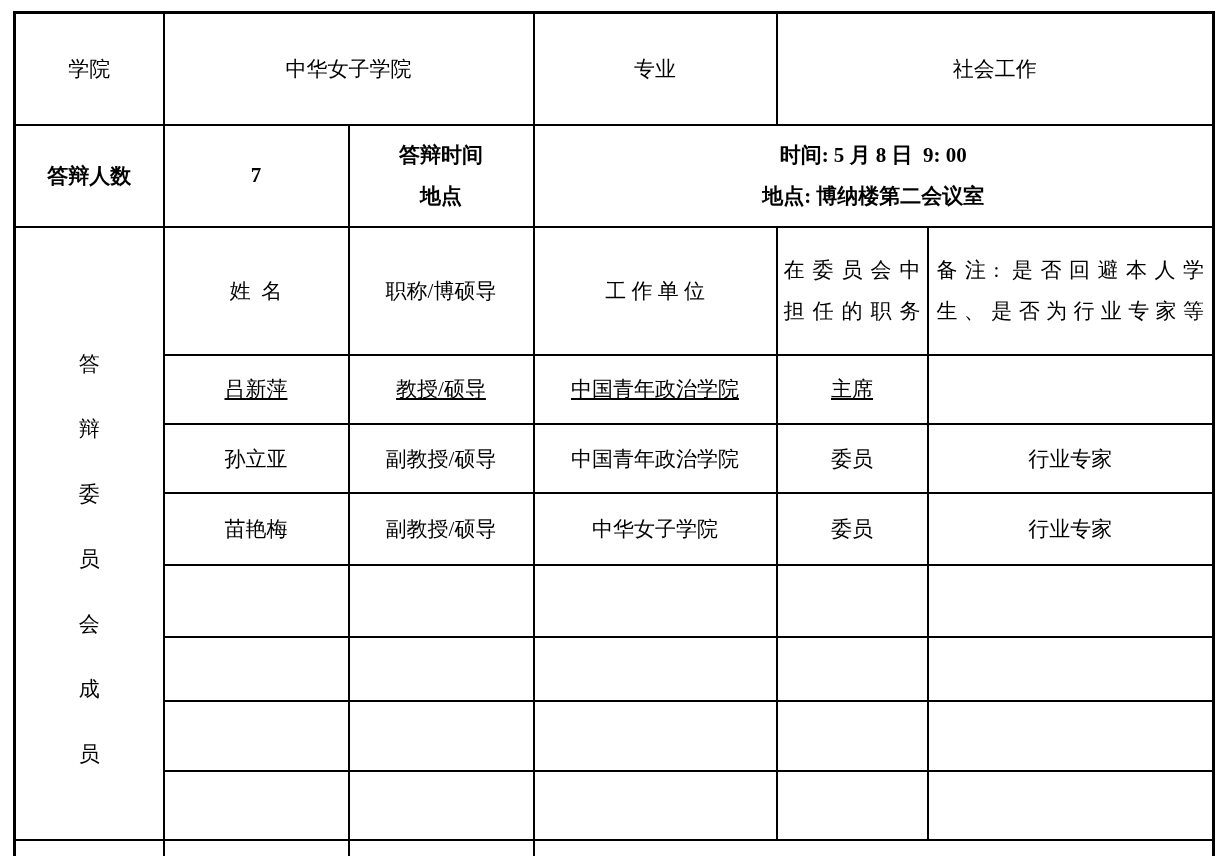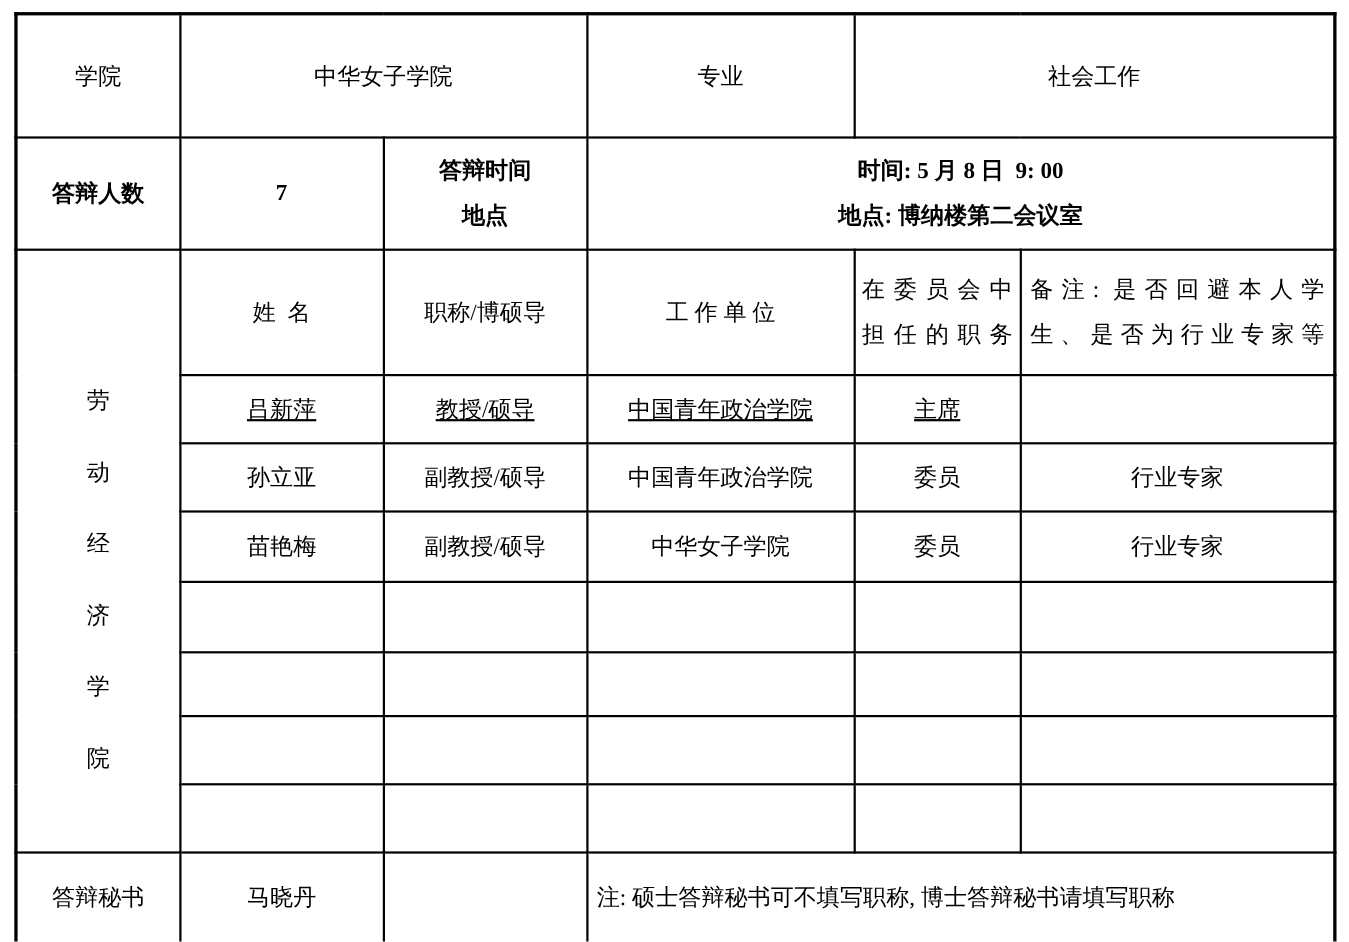--- a/index.html
+++ b/index.html
@@ -99,21 +99,21 @@
 
     <tr class="r-defense">
       <td>答辩人数</td>
       <td>7</td>
       <td class="lines"><div>答辩时间</div><div>地点</div></td>
       <td colspan="3" class="lines"><div>时间: 5 月 8 日  9: 00</div><div>地点: 博纳楼第二会议室</div></td>
     </tr>
 
     <tr class="r-header">
       <td rowspan="8">
-        <div class="vlabel">劳动经济学院</div>
+        <div class="vlabel">答辩委员会成员</div>
       </td>
       <td>姓  名</td>
       <td>职称/博硕导</td>
       <td>工 作 单 位</td>
       <td class="lines stretch"><div>在委员会中</div><div>担任的职务</div></td>
       <td class="lines stretch left-cell"><div>备注: 是否回避本人学</div><div>生、是否为行业专家等</div></td>
     </tr>
 
     <tr class="r-m0">
       <td>吕新萍</td>

